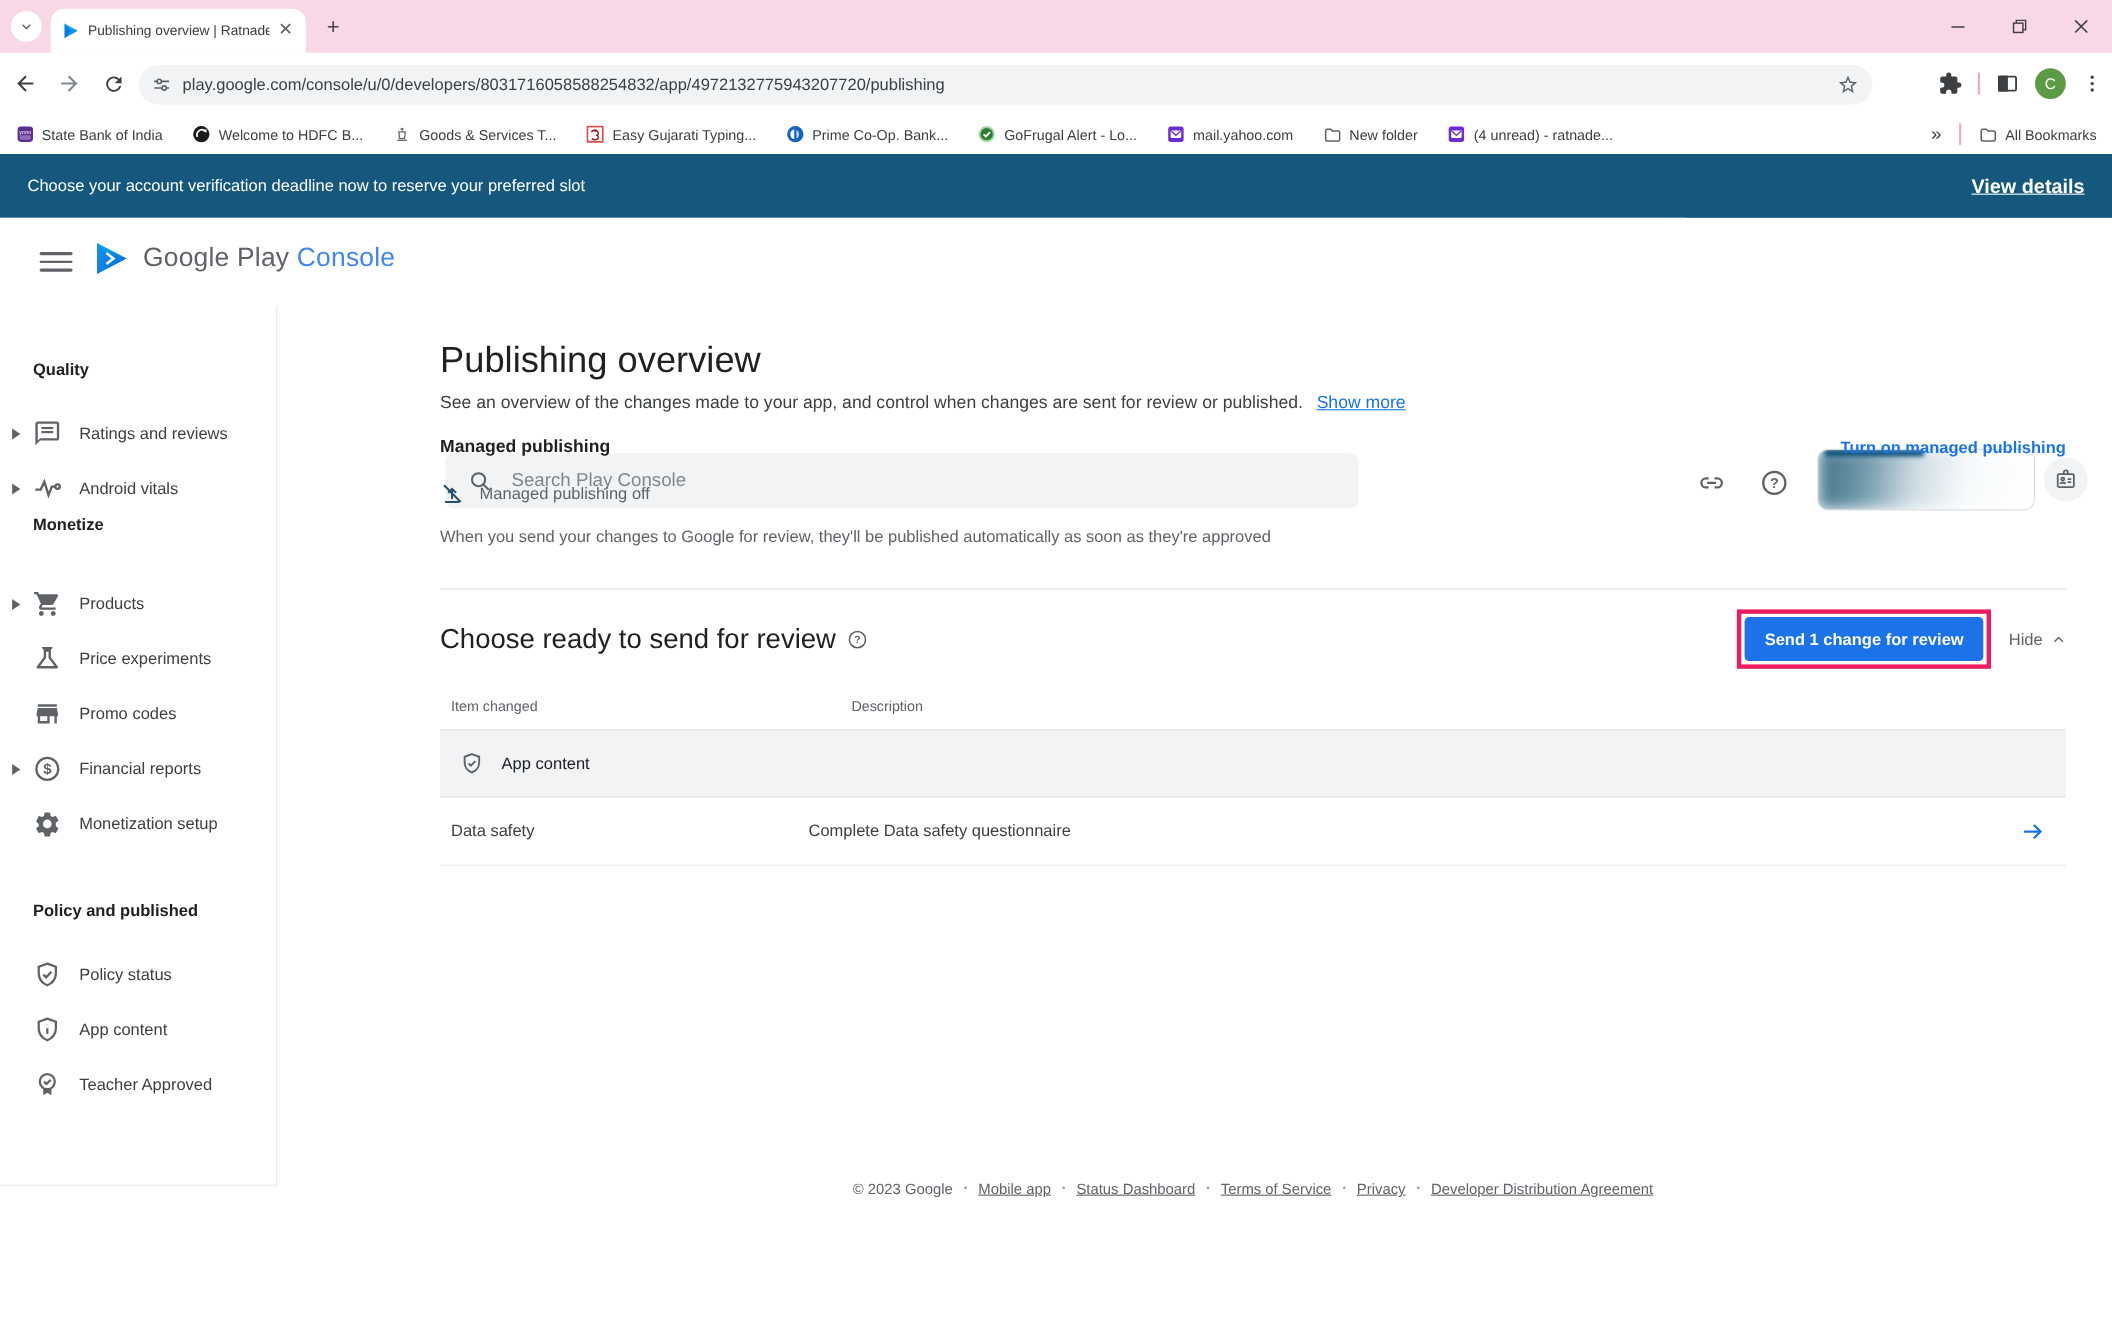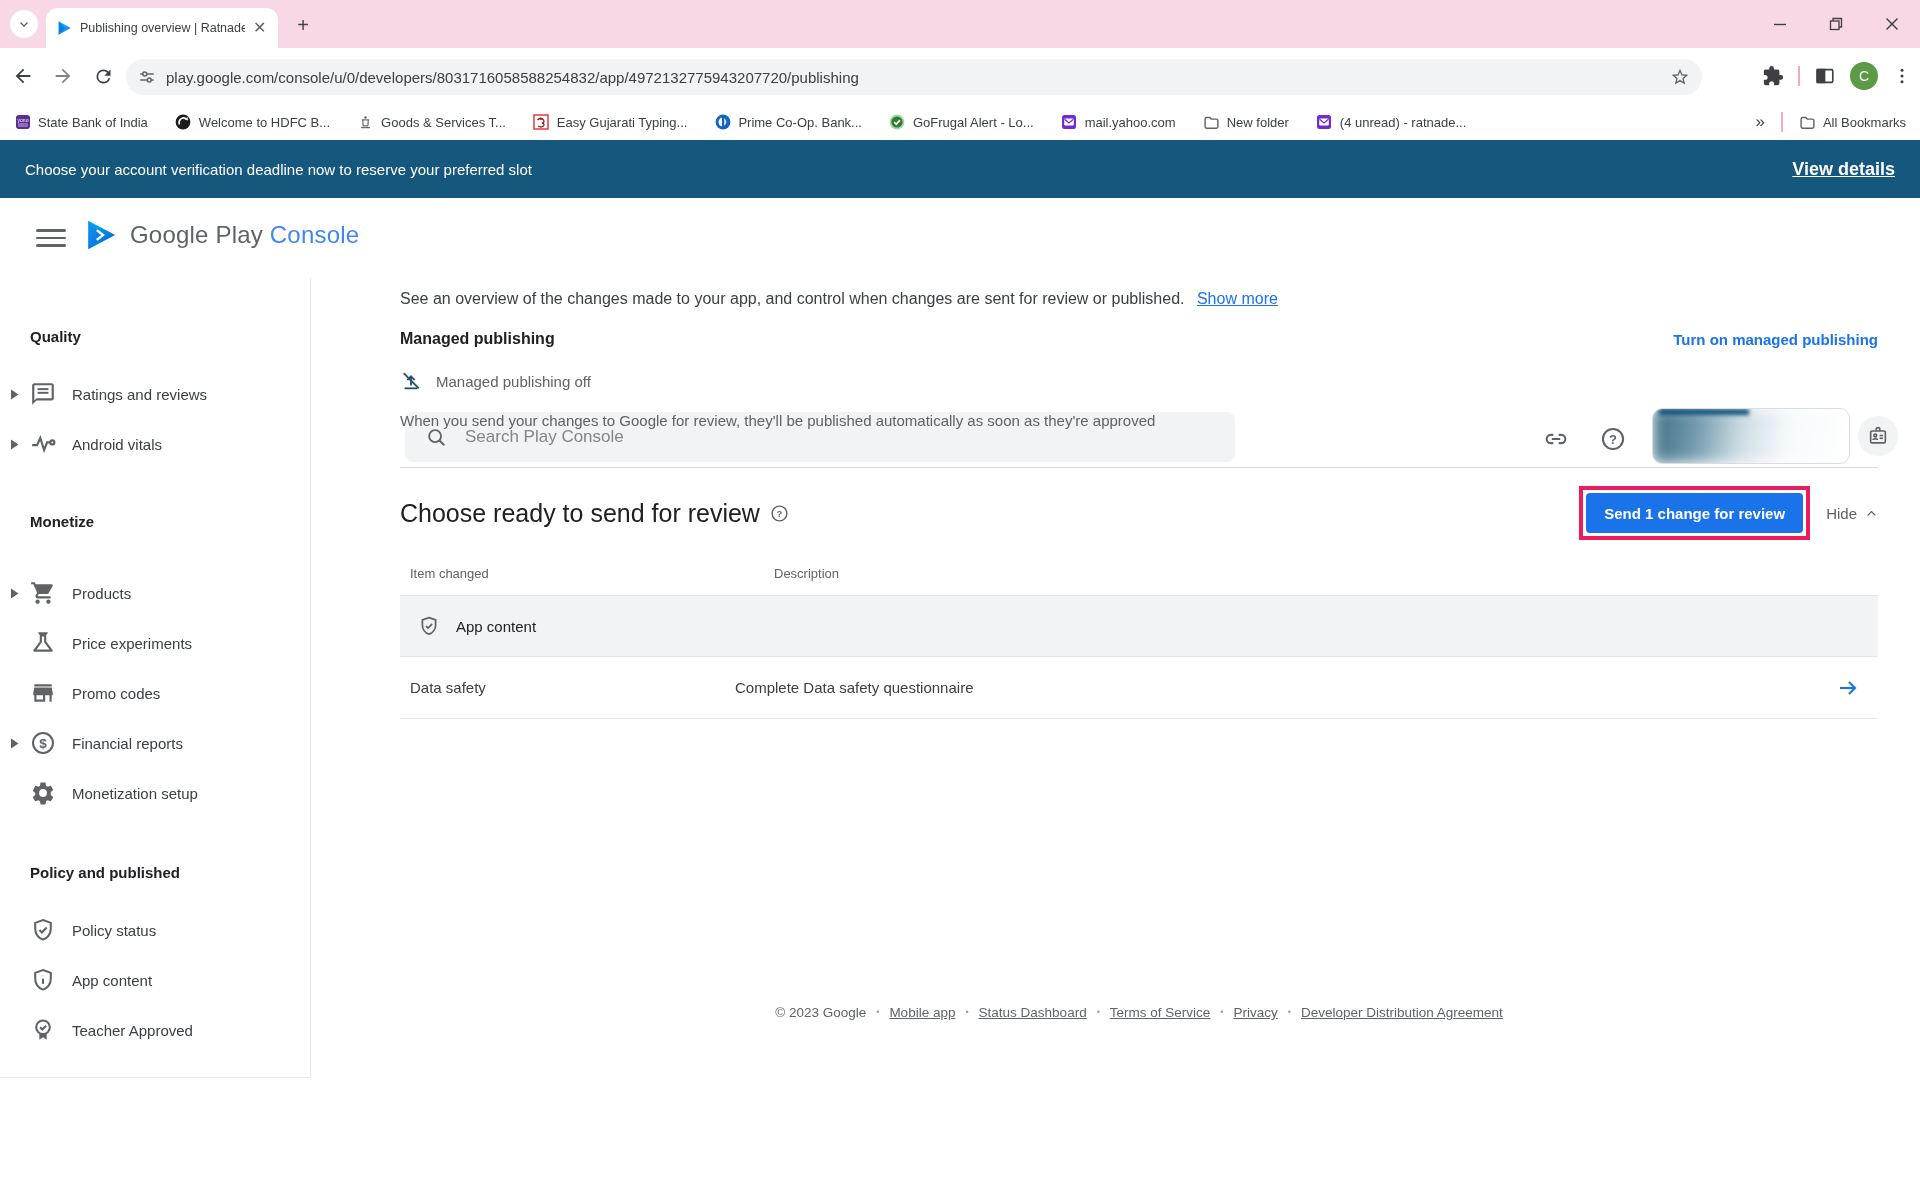--- a/index.html
+++ b/index.html
@@ -48,24 +48,24 @@
   .searchbox { position:absolute; left:405px; top:214px; width:830px; height:50px; background:#f1f3f4; border-radius:8px; display:flex; align-items:center; padding:0 20px; gap:18px; }
   .searchbox input { border:0; outline:0; background:transparent; font-size:17px; color:#3c4043; flex:1; font-family:inherit; }
   .searchbox input::placeholder { color:#80868b; }
   .hdr-ic { position:absolute; top:228px; width:26px; height:26px; }
   .acct-box { position:absolute; left:1652px; top:210px; width:198px; height:56px; border:1px solid #dadce0; border-radius:10px; overflow:hidden; background:#fff; }
   .acct-blur { position:absolute; inset:0; background:linear-gradient(100deg,#3e6f86 0%,#6f98ab 22%,#cfdde4 45%,#f7fafb 68%,#fff 100%); filter:blur(7px); }
   .acct-strip { position:absolute; left:6px; top:0; width:90px; height:6px; background:#0d4f79; filter:blur(2px); }
   .badge-btn { position:absolute; left:1858px; top:218px; width:40px; height:40px; border-radius:50%; background:#f1f3f4; display:flex; align-items:center; justify-content:center; }
 
   
-  .sidebar { position:absolute; left:0; top:278px; width:311px; height:800px; border-right:1px solid #e8eaed; border-bottom:1px solid #e8eaed; background:#fff; }
+  .sidebar { position:absolute; left:0; top:278px; width:252px; height:800px; border-right:1px solid #e8eaed; border-bottom:1px solid #e8eaed; background:#fff; }
   .side-title { padding-left:30px; font-size:15px; font-weight:600; color:#202124; }
   .t-quality { margin-top:50px; }
-  .t-monetize { margin-top:44px; }
+  .t-monetize { }
   .t-policy { margin-top:46px; }
   .gap-a { height:24px; } .gap-b { height:38px; }
   .side-item { height:50px; display:flex; align-items:center; cursor:pointer; }
   .caret-cell { width:26px; padding-left:10px; display:flex; align-items:center; }
   .icon-cell { width:26px; height:26px; margin-left:4px; }
   .side-label { margin-left:16px; font-size:15px; color:#3c4043; }
 
   
   .main { position:absolute; left:400px; top:278px; width:1478px; }
   .page-title { margin-top:30px; font-size:33px; font-weight:500; color:#202124; }
@@ -465,20 +465,21 @@
             <circle cx="12" cy="9.5" r="6.3"></circle>
             <polyline points="9.3,9.5 11.3,11.5 14.9,8"></polyline>
             <path d="M8.6 14.8 V21 L12 18.8 15.4 21 v-6.2" fill="#5f6368" stroke="none"></path>
           </svg>
         </span>
       <span class="side-label">Teacher Approved</span>
     </div>
   </div>
 
   <div class="main">
+    <h1 class="page-title">Publishing overview</h1>
     <p class="subtitle">
       <span>See an overview of the changes made to your app, and control when changes are sent for review or published.</span>
       <span class="link" style="margin-left:8px;">Show more</span>
     </p>
 
     <div class="mp-head-row">
       <span class="mp-heading">Managed publishing</span>
       <span class="mp-link link-plain">Turn on managed publishing</span>
     </div>
     <div class="mp-status">

